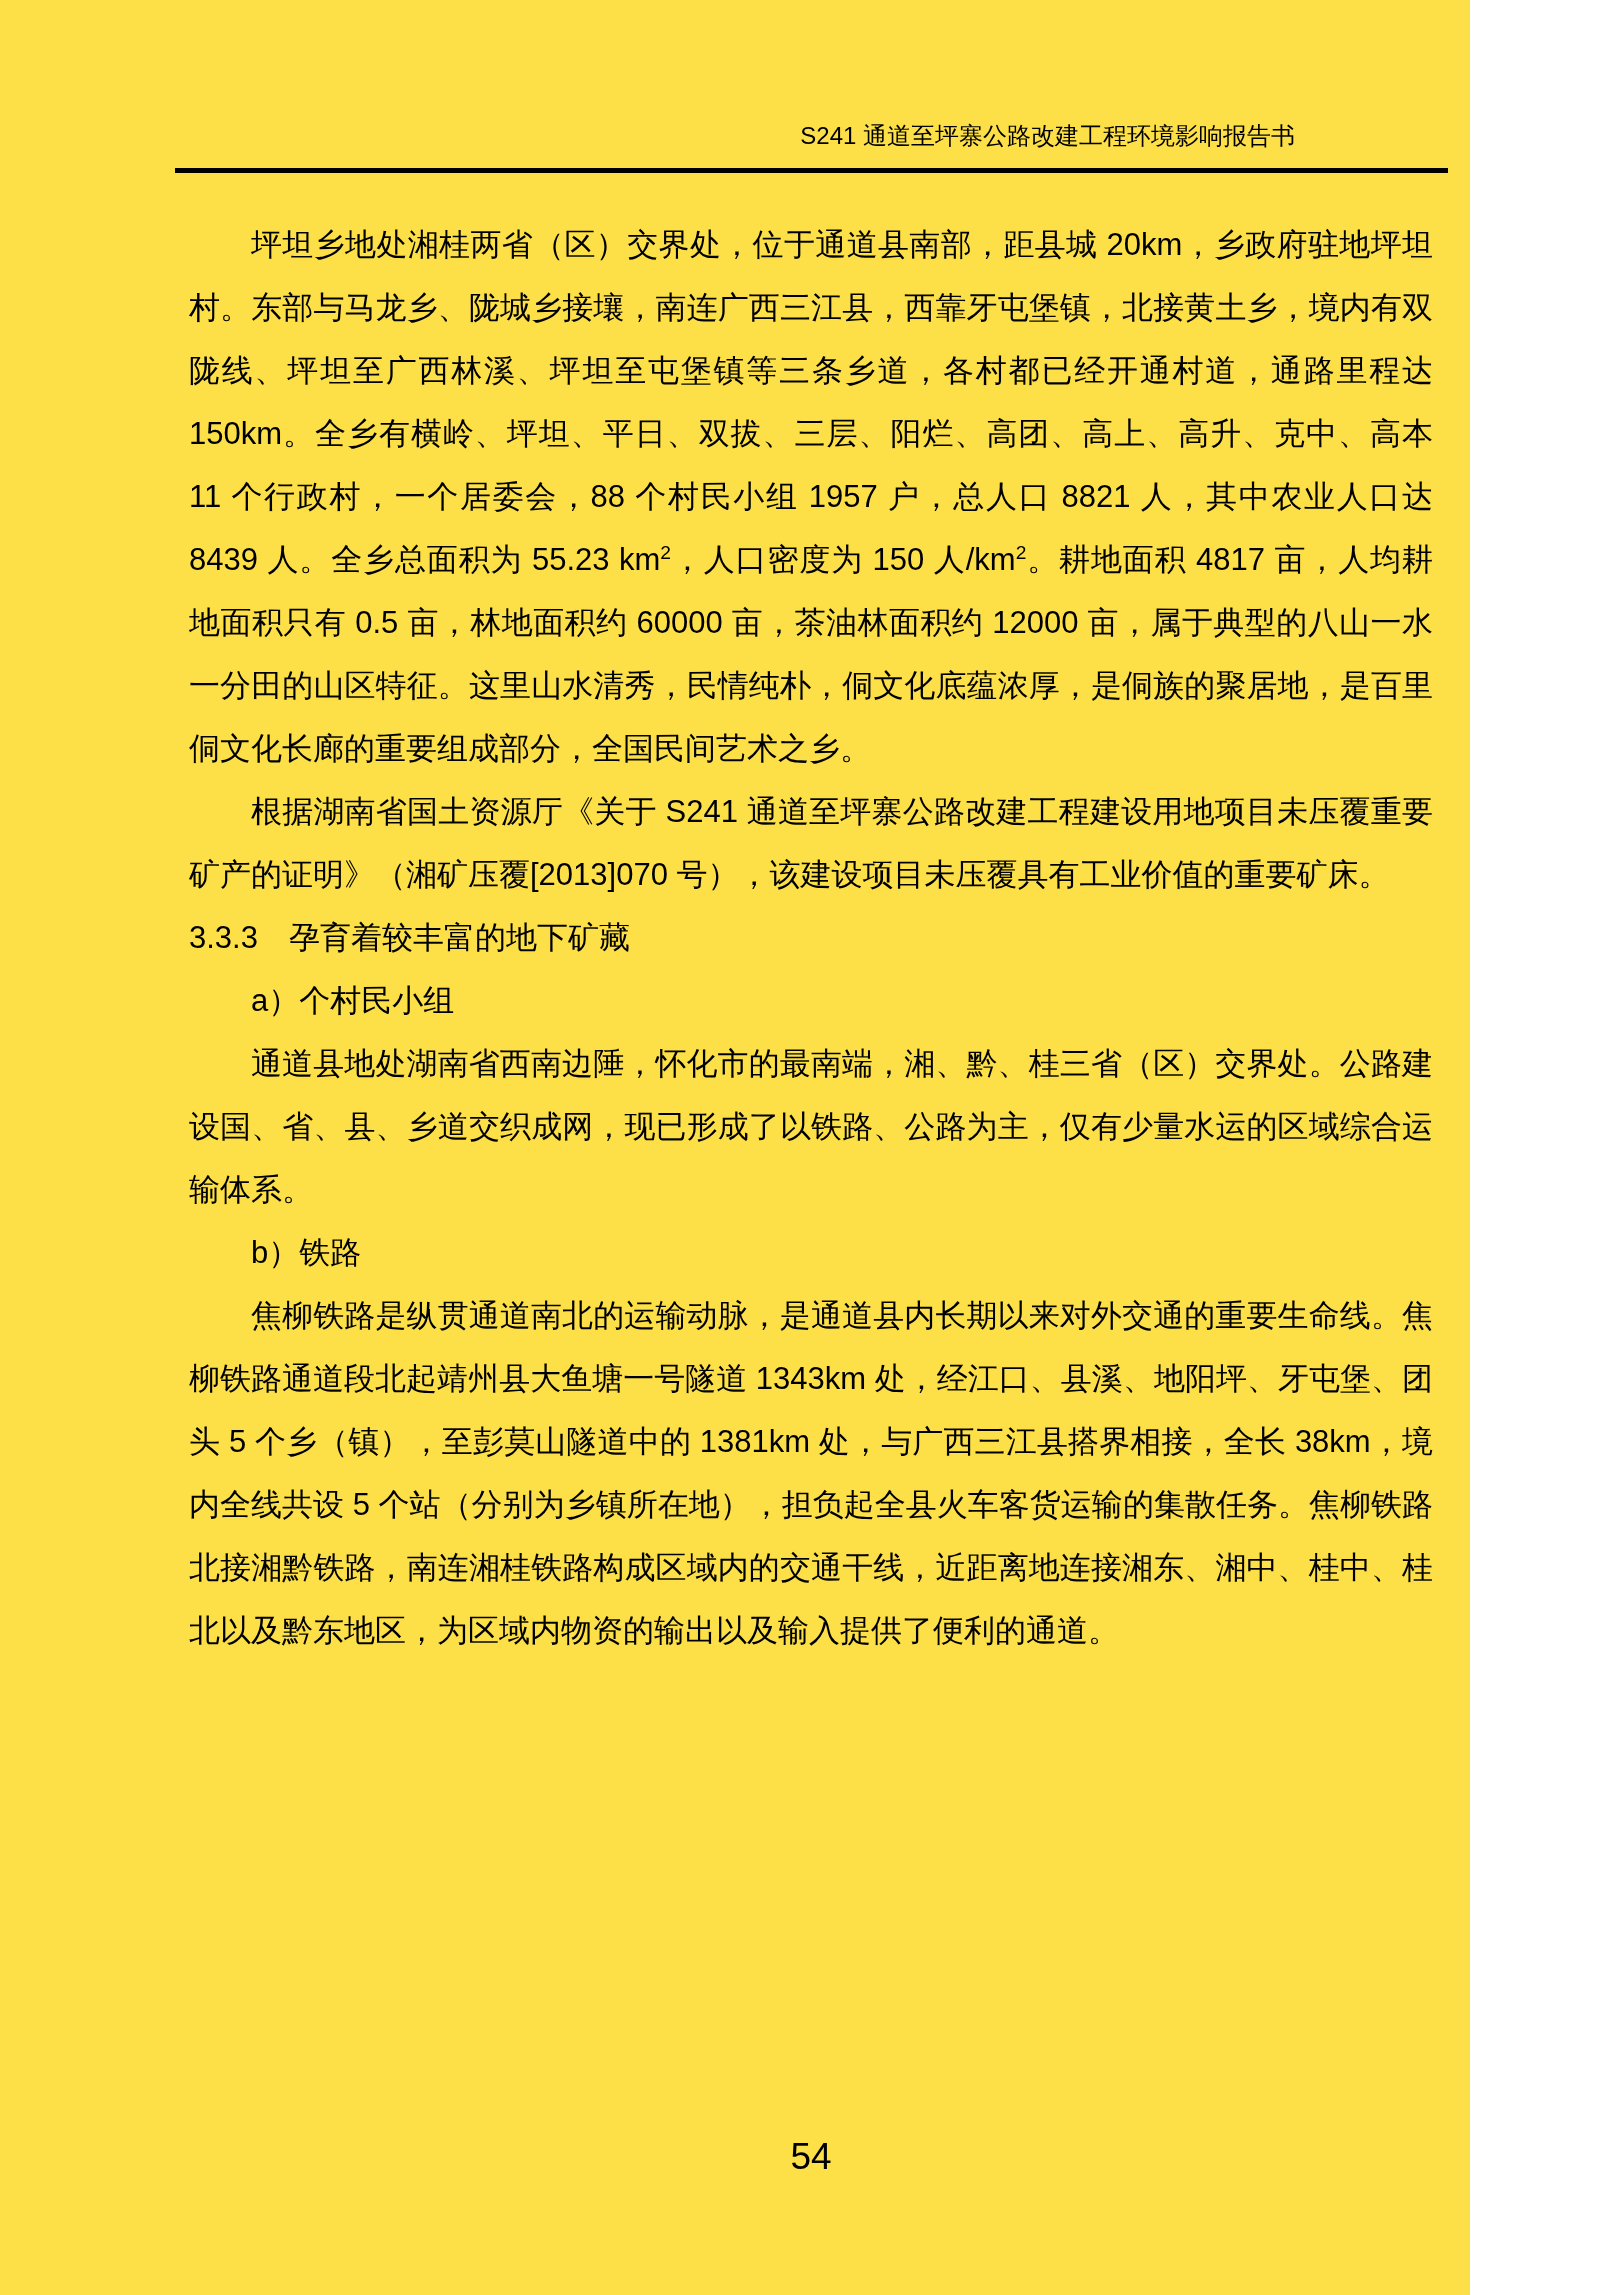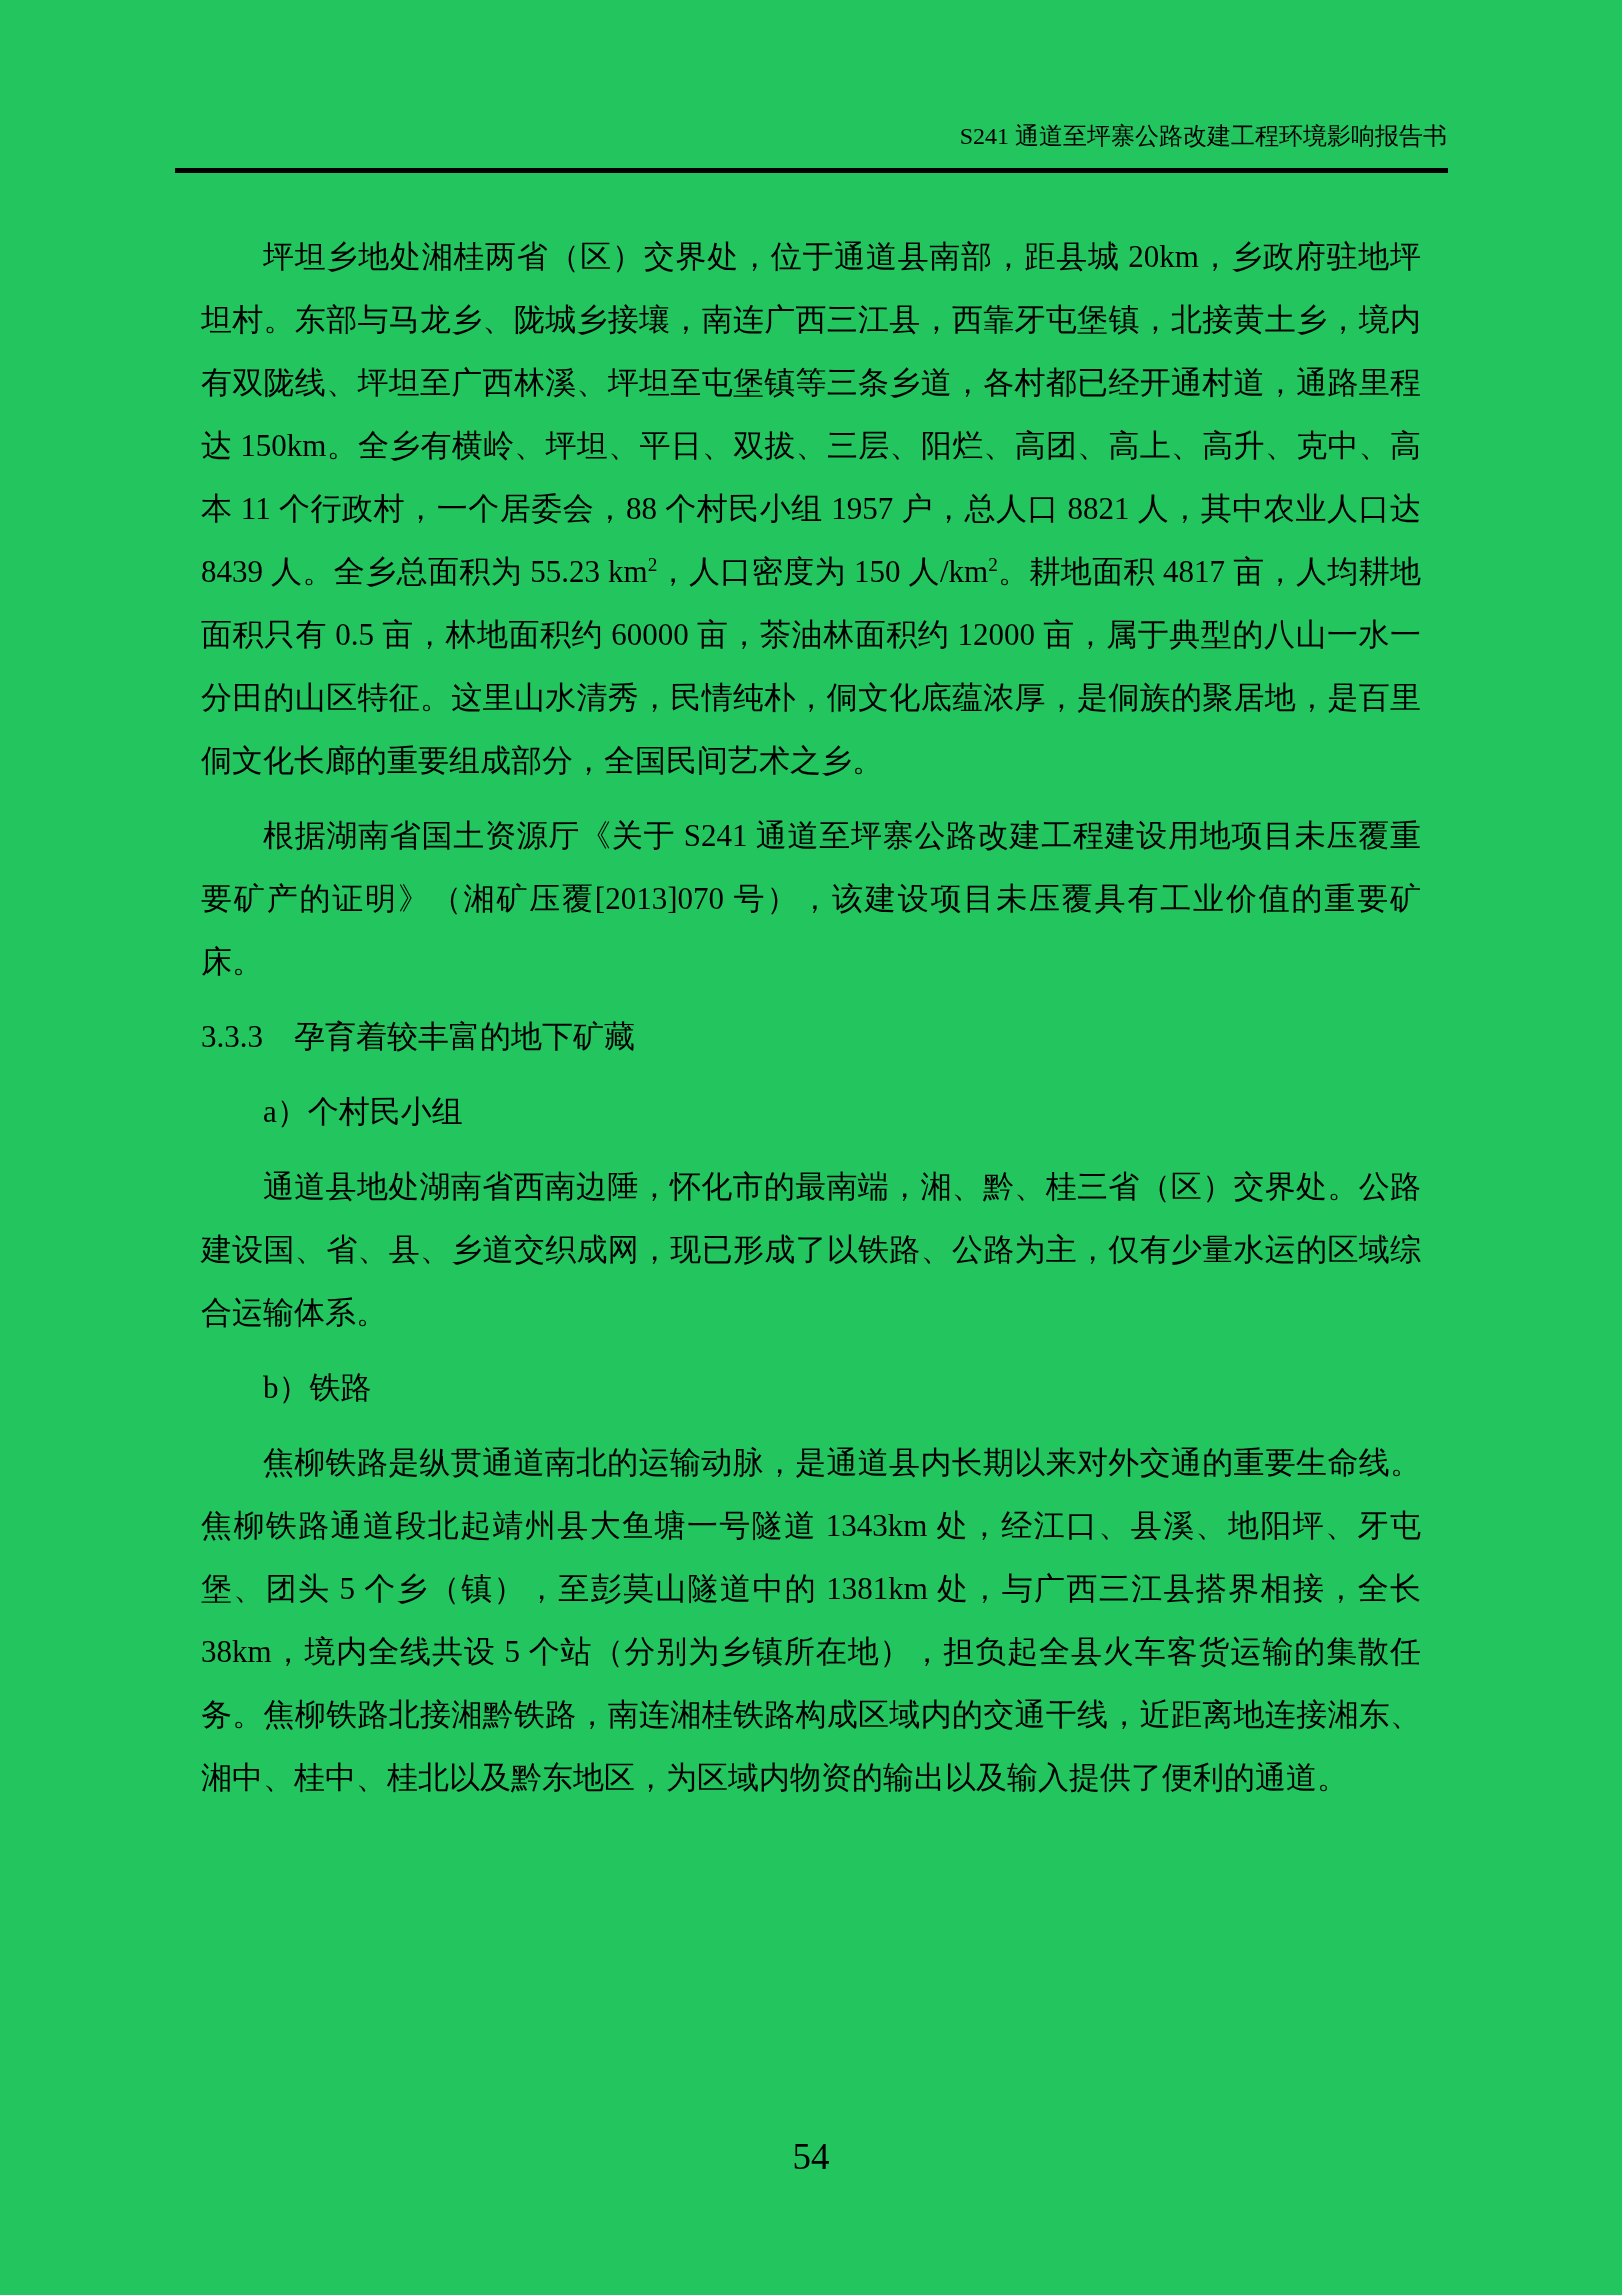--- a/index.html
+++ b/index.html
@@ -2,25 +2,25 @@
 <html lang="zh" style="font-size:10.5px"><head>
 <meta charset="utf-8">
 <style>
   html, body {
     margin: 0;
     padding: 0;
     background: #ffffff;
   }
   .page {
     position: relative;
-    width: 1622px;
+    width: 1470px;
     height: 2295px;
-    background: #22c55e;
+    background: #fde047;
     color: #000000;
-    font-family: Liberation Serif, serif;
+    font-family: Liberation Sans, sans-serif;
     overflow: hidden;
   }
   .header-title {
     position: absolute;
     top: 122px;
     right: 175px;
     font-size: 24px;
     line-height: 1.2;
     white-space: nowrap;
     letter-spacing: 0px;
@@ -37,21 +37,21 @@
     position: absolute;
     top: 213px;
     left: 189px;
     width: 1244px;
     font-size: 31px;
     line-height: 63px;
     text-align: justify;
     text-justify: inter-ideograph;
   }
   .content p {
-    margin: 12px;
+    margin: 0;
     padding: 0;
   }
   .para {
     text-indent: 2em;
   }
   .heading {
     text-indent: 0;
   }
   sup {
     font-size: 0.62em;

